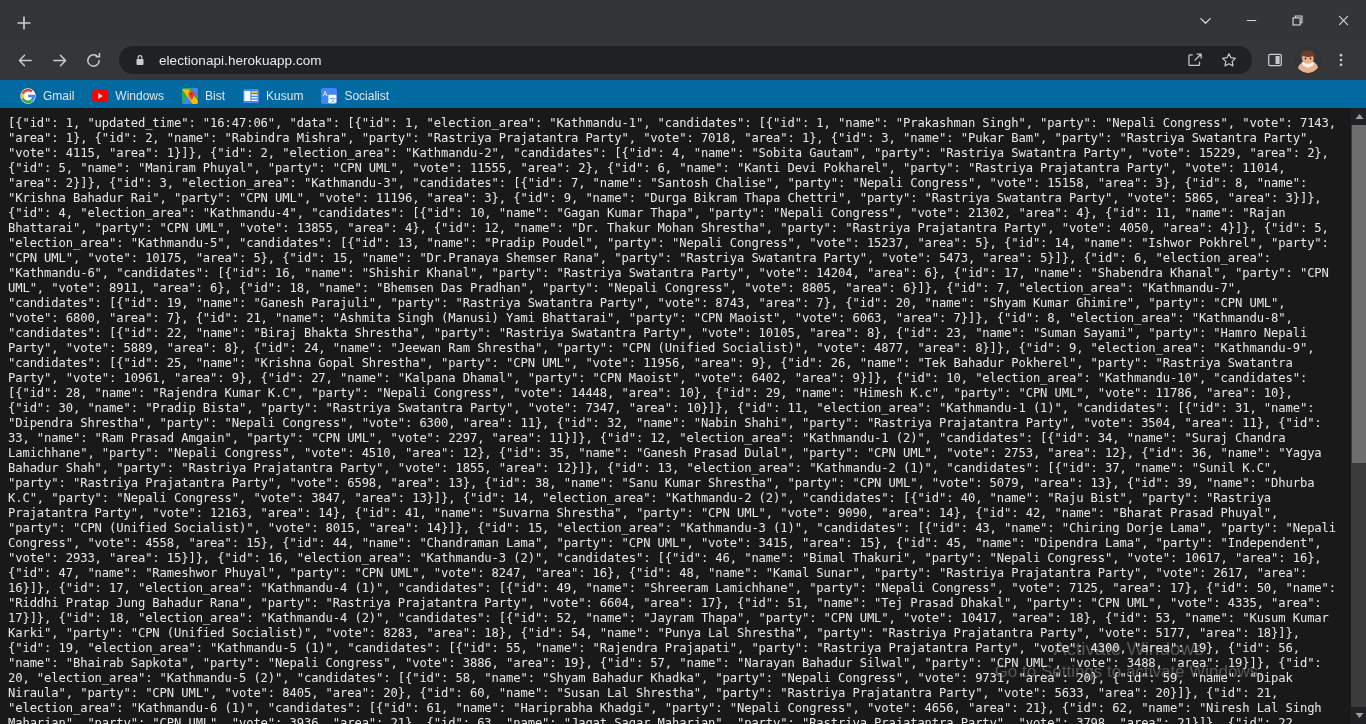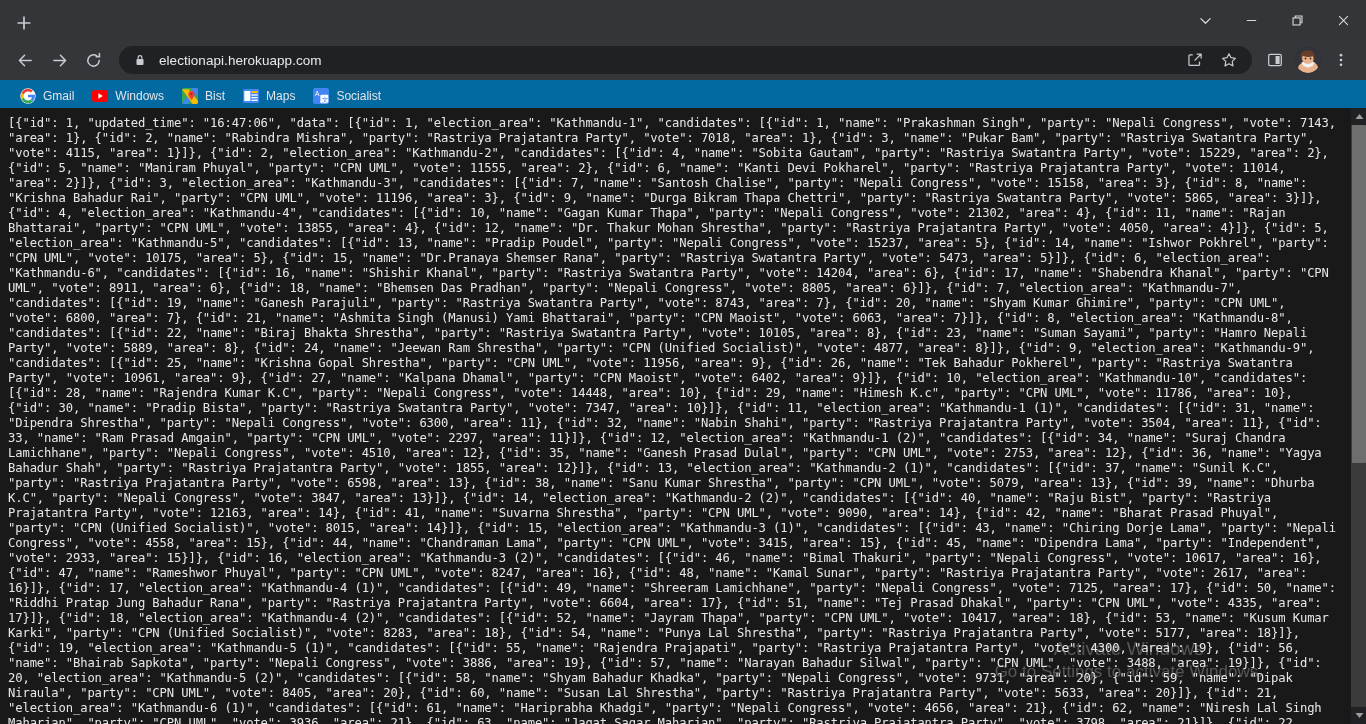--- a/index.html
+++ b/index.html
@@ -415,21 +415,21 @@
       <span class="bm-ico">
         <svg width="16" height="14" viewBox="0 0 24 21">
           <rect width="24" height="21" rx="2" fill="#4285F4"></rect>
           <rect x="2" y="3" width="9" height="15" fill="#fff"></rect>
           <rect x="12.5" y="3" width="9.5" height="3" fill="#FBBC05"></rect>
           <rect x="12.5" y="8" width="9.5" height="2" fill="#fff"></rect>
           <rect x="12.5" y="12" width="9.5" height="2" fill="#fff"></rect>
           <rect x="12.5" y="16" width="9.5" height="2" fill="#fff"></rect>
         </svg>
       </span>
-      <span class="bm-label">Maps</span>
+      <span class="bm-label">Kusum</span>
     </div>
 
     <div class="bm">
       <span class="bm-ico">
         <svg width="16" height="16" viewBox="0 0 24 24">
           <rect width="24" height="24" rx="2" fill="#4285F4"></rect>
           <text x="3" y="12.5" font-family="Liberation Sans, sans-serif" font-size="10" fill="#fff">A</text>
           <rect x="11" y="10" width="12" height="13" rx="1.5" fill="#fff"></rect>
           <text x="13" y="21" font-family="Liberation Sans, sans-serif" font-size="10" fill="#4285F4">文</text>
         </svg>

